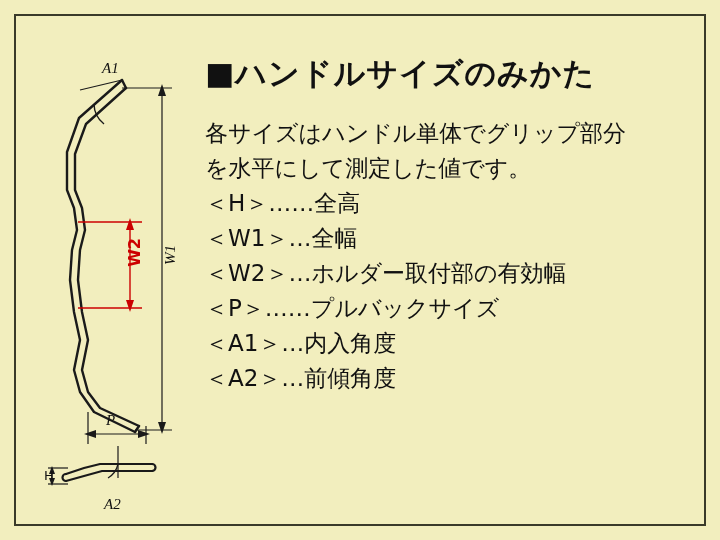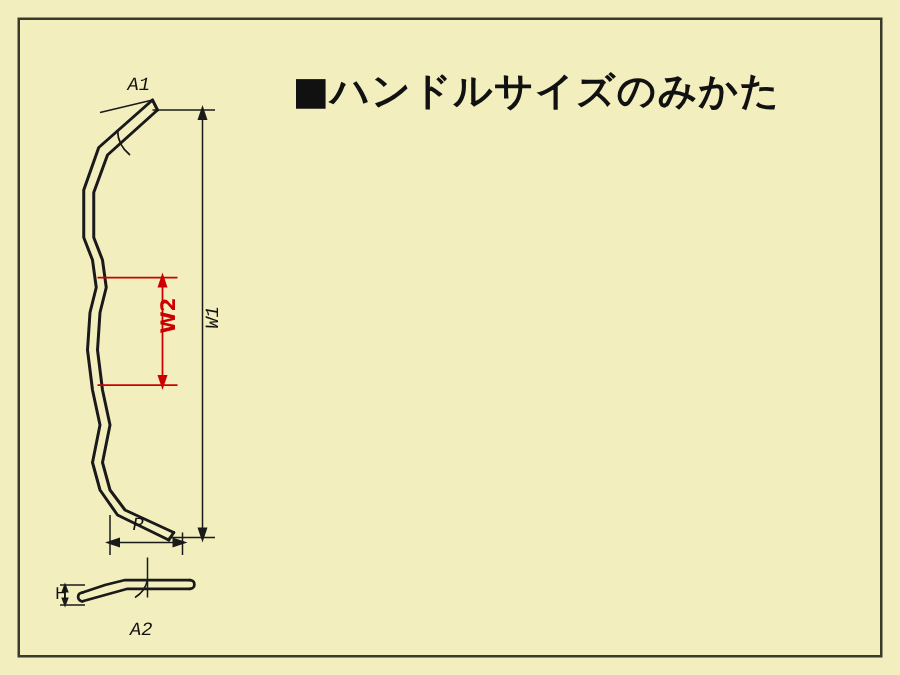--- a/index.html
+++ b/index.html
@@ -22,21 +22,21 @@
     top: 14px;
     right: 14px;
     bottom: 14px;
     border: 2px solid #3a3a2a;
     box-sizing: border-box;
   }
 
   
   #textpanel {
     position: absolute;
-    left: 234px;
+    left: 205px;
     top: 56px;
     width: 470px;
   }
   #heading {
     font-size: 31px;
     font-weight: bold;
     color: #111111;
     letter-spacing: 1px;
     line-height: 1.1;
     white-space: nowrap;
@@ -57,21 +57,21 @@
     left: 22px;
     top: 40px;
     width: 200px;
     height: 460px;
   }
   #drawing svg {
     display: block;
   }
   .lbl {
     position: absolute;
-    font-family: Liberation Mono, monospace;
+    font-family: Liberation Serif, serif;
     font-size: 15px;
     color: #111111;
     font-style: italic;
     white-space: nowrap;
   }
   .lbl-up {
     writing-mode: vertical-rl;
     transform: rotate(180deg);
   }
   #lbl-a1 { left: 80px; top: 20px; }
@@ -154,14 +154,24 @@
     <span class="lbl" id="lbl-a1">A1</span>
     <span class="lbl lbl-up" id="lbl-w1">W1</span>
     <span class="lbl lbl-up" id="lbl-w2">W2</span>
     <span class="lbl" id="lbl-p">P</span>
     <span class="lbl" id="lbl-a2">A2</span>
     <span class="lbl" id="lbl-h">H</span>
   </div>
 
   <div id="textpanel">
     <div id="heading">■ハンドルサイズのみかた</div>
+    <div id="bodytext">
+      <div>各サイズはハンドル単体でグリップ部分</div>
+      <div>を水平にして測定した値です。</div>
+      <div>＜H＞……全高</div>
+      <div>＜W1＞…全幅</div>
+      <div>＜W2＞…ホルダー取付部の有効幅</div>
+      <div>＜P＞……プルバックサイズ</div>
+      <div>＜A1＞…内入角度</div>
+      <div>＜A2＞…前傾角度</div>
+    </div>
   </div>
 </div>
 
 </body></html>

